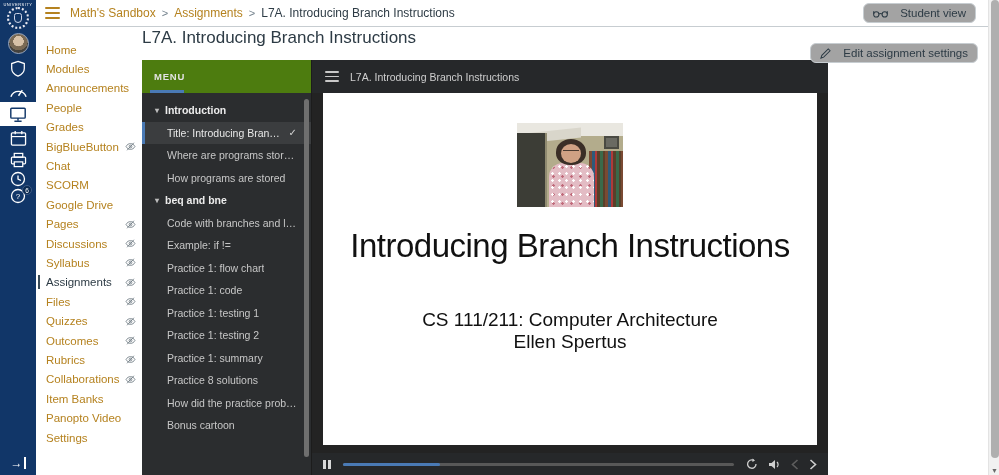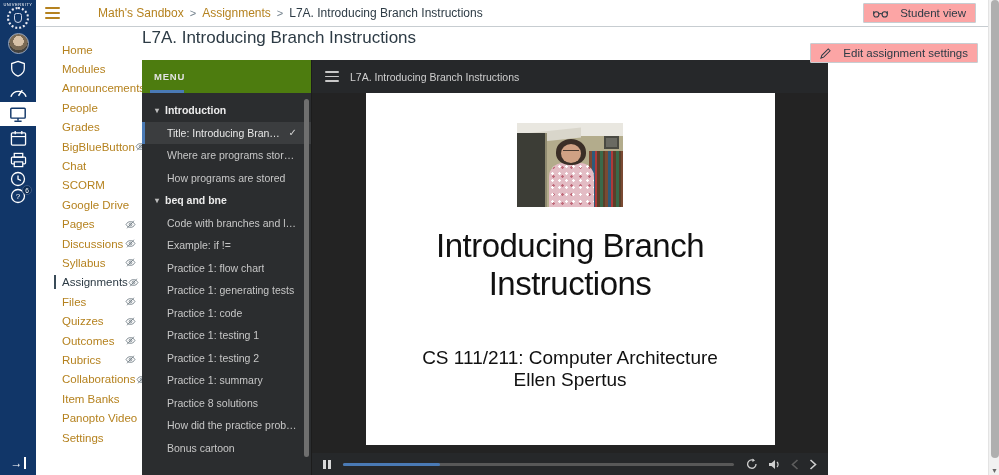--- a/index.html
+++ b/index.html
@@ -17,32 +17,32 @@
   .avatar-circ { width:21px; height:21px; border-radius:50%; background:radial-gradient(circle at 50% 38%, #d8c2a8 0 34%, #7a6a55 35% 60%, #44423e 61%); border:1px solid #9aa7bd; }
   .gn-courses-tile { top:102px; height:24px; background:#fff; align-items:center; }
   .gn-expand { bottom:6px; }
   .gn-icon svg { display:block; }
   .badge { position:absolute; top:-3px; right:4px; min-width:10px; height:10px; border-radius:5px; background:#0a2a52; border:1px solid #3d5a85; color:#fff; font-size:6.5px; line-height:9px; text-align:center; padding:0 1px; }
 
   
   #topbar { position:absolute; left:36px; top:0; width:952px; height:27px; background:#fff; border-bottom:1px solid #C7CDD1; display:flex; align-items:center; }
   .hamburger { display:inline-flex; flex-direction:column; gap:3px; margin:0 10px 0 9px; cursor:pointer; }
   .hamburger i { display:block; width:15px; height:2px; background:#B5821F; border-radius:1px; }
-  .crumbs { display:flex; align-items:center; font-size:12px;margin-left:28px; }
+  .crumbs { display:flex; align-items:center; font-size:12px; }
   .crumb-link { color:#B5821F; text-decoration:none; }
   .crumb-sep { color:#73818C; padding:0 6px; font-size:11px; }
   .crumb-current { color:#2D3B45; }
-  .btn { display:inline-flex; align-items:center; gap:12px; background:#fca5a5; border:1px solid #C7CDD1; border-radius:1px; color:#2D3B45; font-size:11.5px; padding:0 9px; cursor:pointer; font-family:inherit; }
+  .btn { display:inline-flex; align-items:center; gap:12px; background:#a3a3a3; border:1px solid #C7CDD1; border-radius:6px; color:#2D3B45; font-size:11.5px; padding:0 9px; cursor:pointer; font-family:inherit; }
   #student-view-btn { position:absolute; top:3px; right:23px; height:20px; }
   #edit-settings-btn { position:absolute; top:43px; right:21px; height:20px; z-index:4; }
 
   
   #course-nav { position:absolute; left:36px; top:40px; width:106px; }
   #course-nav ul { list-style:none; }
-  #course-nav li { position:relative; height:19.4px; display:flex; align-items:center; font-size:11.5px; padding-left:10px; cursor:pointer;margin-left:16px; }
+  #course-nav li { position:relative; height:19.4px; display:flex; align-items:center; font-size:11.5px; padding-left:10px; cursor:pointer; }
   #course-nav li a { color:#B5821F; text-decoration:none; white-space:nowrap; }
   #course-nav li.active a { color:#2D3B45; }
   #course-nav li.active::before { content:""; position:absolute; left:2px; top:2px; bottom:3px; width:2px; background:#394B58; }
   .eye-off { margin-left:auto; margin-right:6px; flex:none; display:flex; }
 
   
   #page-title { position:absolute; left:142px; top:28px; font-size:17px; font-weight:400; color:#2D3B45; }
 
   
   #player { position:absolute; left:142px; top:60px; width:686px; height:415px; display:flex; background:#232323; z-index:3; }
@@ -60,21 +60,21 @@
   .menu-item.active::before { content:""; position:absolute; left:0; top:0; bottom:0; width:3px; background:#4A7AB5; }
   .menu-item .check { margin-left:auto; color:#D5D5D5; font-size:10px; padding-left:5px; }
   .p-menu-scroll { position:absolute; right:2px; top:6px; width:5px; height:358px; background:#6F6F6F; border-radius:3px; }
 
   .p-right { flex:1; display:flex; flex-direction:column; min-width:0; }
   .p-header { height:33px; flex:none; background:#26282A; display:flex; align-items:center; padding-left:13px; gap:11px; }
   .p-header .hamburger i { background:#C9C9C9; width:14px; height:1.6px; }
   .p-header .hamburger { margin:0; }
   .p-title { color:#CFCFCF; font-size:10.5px; }
   .p-content { flex:1; background:#232323; display:flex; justify-content:center; min-height:0; }
-  .slide { width:409px; height:352px; background:#fff; text-align:center; flex:none; }
+  .slide { width:494px; height:352px; background:#fff; text-align:center; flex:none; }
   .slide-title { font-size:33px; color:#111; margin-top:20px; letter-spacing:-.5px; }
   .slide-sub1 { font-size:19px; color:#111; margin-top:44px; }
   .slide-sub2 { font-size:19px; color:#111; }
 
   
   .webcam { position:relative; width:106px; height:84px; margin:30px auto 0; overflow:hidden; background:#b3ac8c; }
   .wc-ceiling { position:absolute; left:0; top:0; width:100%; height:13px; background:#e9e7e0; }
   .wc-ceil-slope { position:absolute; left:0; top:8px; width:60%; height:10px; background:#d9d6cb; transform:skewY(-6deg); }
   .wc-door { position:absolute; left:0; top:10px; width:30px; height:74px; background:#3c3d36; border-right:2px solid #8f8a70; }
   .wc-shelf { position:absolute; right:0; top:28px; width:34px; height:56px; background:#59402a;
@@ -366,23 +366,20 @@
             <span>beq and bne</span>
           </li>
           <li class="menu-item">
             <span class="mi-label">Code with branches and labels</span>
           </li>
           <li class="menu-item">
             <span class="mi-label">Example: if !=</span>
           </li>
           <li class="menu-item">
             <span class="mi-label">Practice 1: flow chart</span>
-          </li>
-          <li class="menu-item">
-            <span class="mi-label">Practice 1: generating tests</span>
           </li>
           <li class="menu-item">
             <span class="mi-label">Practice 1: code</span>
           </li>
           <li class="menu-item">
             <span class="mi-label">Practice 1: testing 1</span>
           </li>
           <li class="menu-item">
             <span class="mi-label">Practice 1: testing 2</span>
           </li>

